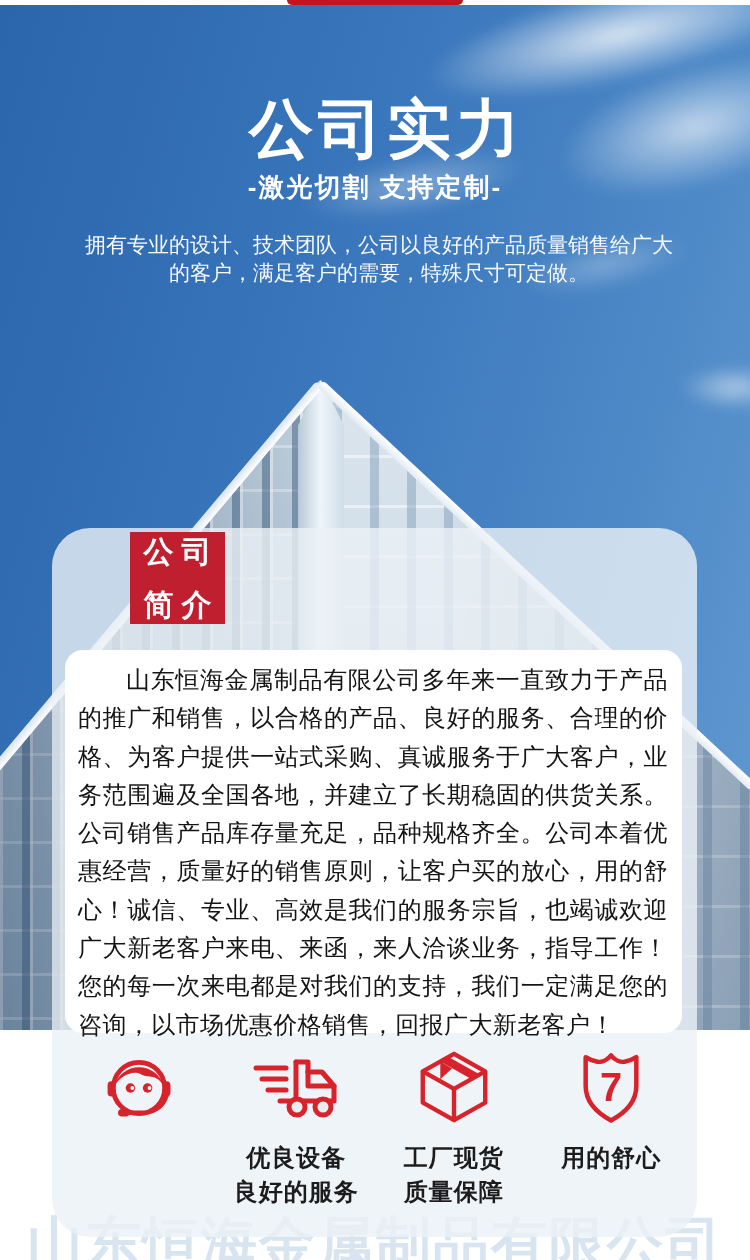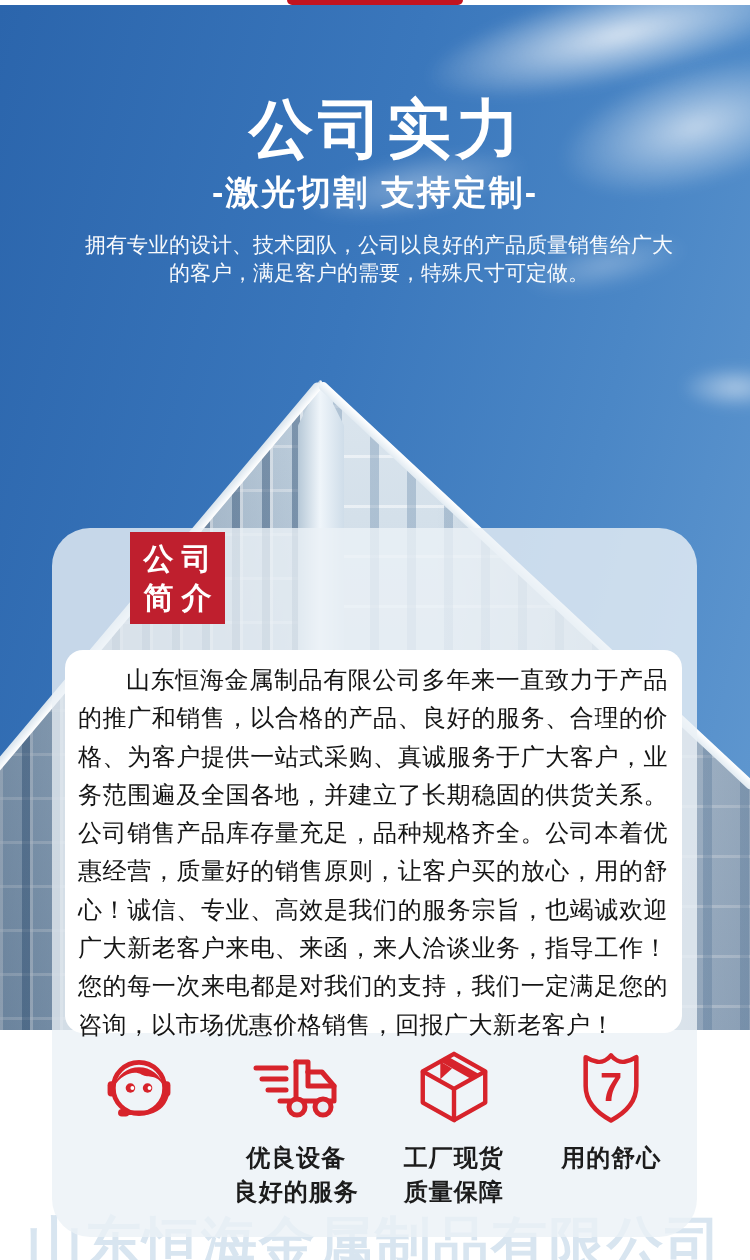--- a/index.html
+++ b/index.html
@@ -48,36 +48,36 @@
   .roof { position:absolute; left:320px; top:374px; height:9px; transform-origin:0 50%;
     border-radius:5px; }
   .roof-left  { width:506px; transform:rotate(130.1deg); background:linear-gradient(180deg,#ffffff,#d9e4ed); }
   .roof-right { width:593px; transform:rotate(43deg);    background:linear-gradient(180deg,#ffffff,#e2ebf2); }
 
   
   .hero { position:absolute; left:0; top:0; width:750px; z-index:1; color:#fff; text-align:center; }
   .hero-title { position:absolute; top:86px; left:12px; width:750px;
     font-size:64px; font-weight:900; letter-spacing:5px; }
   .hero-sub { position:absolute; top:170px; left:0; width:750px;
-    font-size:34px; font-weight:700; letter-spacing:2px; }
+    font-size:26px; font-weight:700; letter-spacing:2px; }
   .hero-desc { position:absolute; top:231px; left:79px; width:600px;
     font-size:21px; line-height:28px; color:rgba(255,255,255,0.96); }
 
   
   .watermark { position:absolute; top:1206px; left:0; width:750px; text-align:center;
     font-size:56px; font-weight:700; letter-spacing:2px; color:#d8e5f0;
     white-space:nowrap; z-index:1; }
 
   
   .card { position:absolute; left:52px; top:528px; width:645px; height:709px;
     border-radius:38px; background:rgba(235,241,246,0.80); z-index:2; }
 
   .badge { position:absolute; left:130px; top:532px; width:95px; height:92px;
     background:#bf1f2e; color:#ffffff; z-index:3;
-    display:flex; flex-direction:column; align-items:center; justify-content:center;
+    display:flex; flex-direction:column; align-items:center; justify-content:space-between;
     font-size:30px; font-weight:700; line-height:39px; letter-spacing:8px;
     padding-left:8px; }
 
   .intro-box { position:absolute; left:65px; top:650px; width:617px; height:383px;
     background:#ffffff; border-radius:18px; z-index:3;
     padding:11px 14px 8px 13px; }
   .intro-text { font-size:24px; line-height:38.3px; letter-spacing:0.4px;
     color:#151515; font-weight:500; text-align:justify; text-indent:2em; }
 
   

